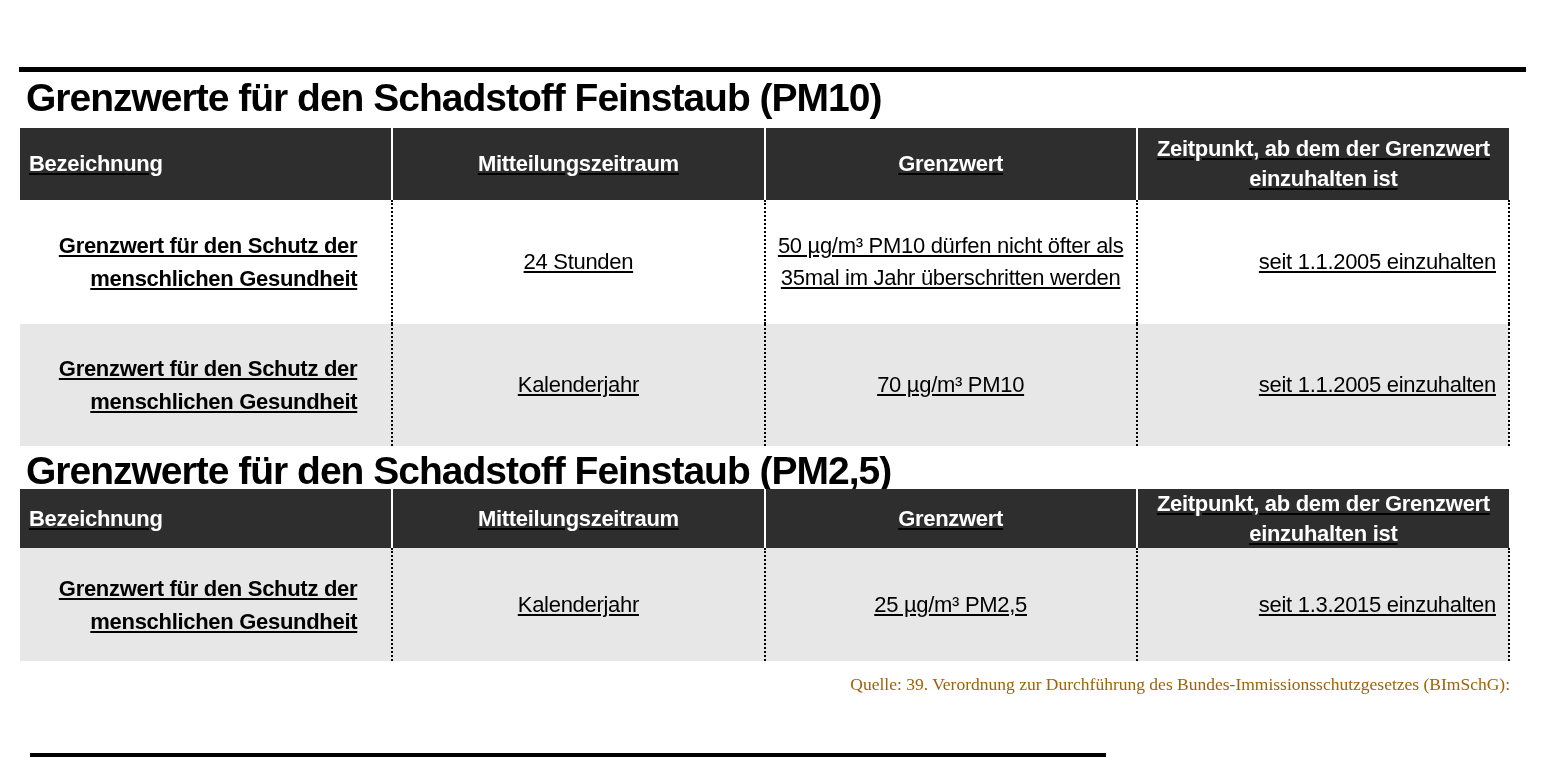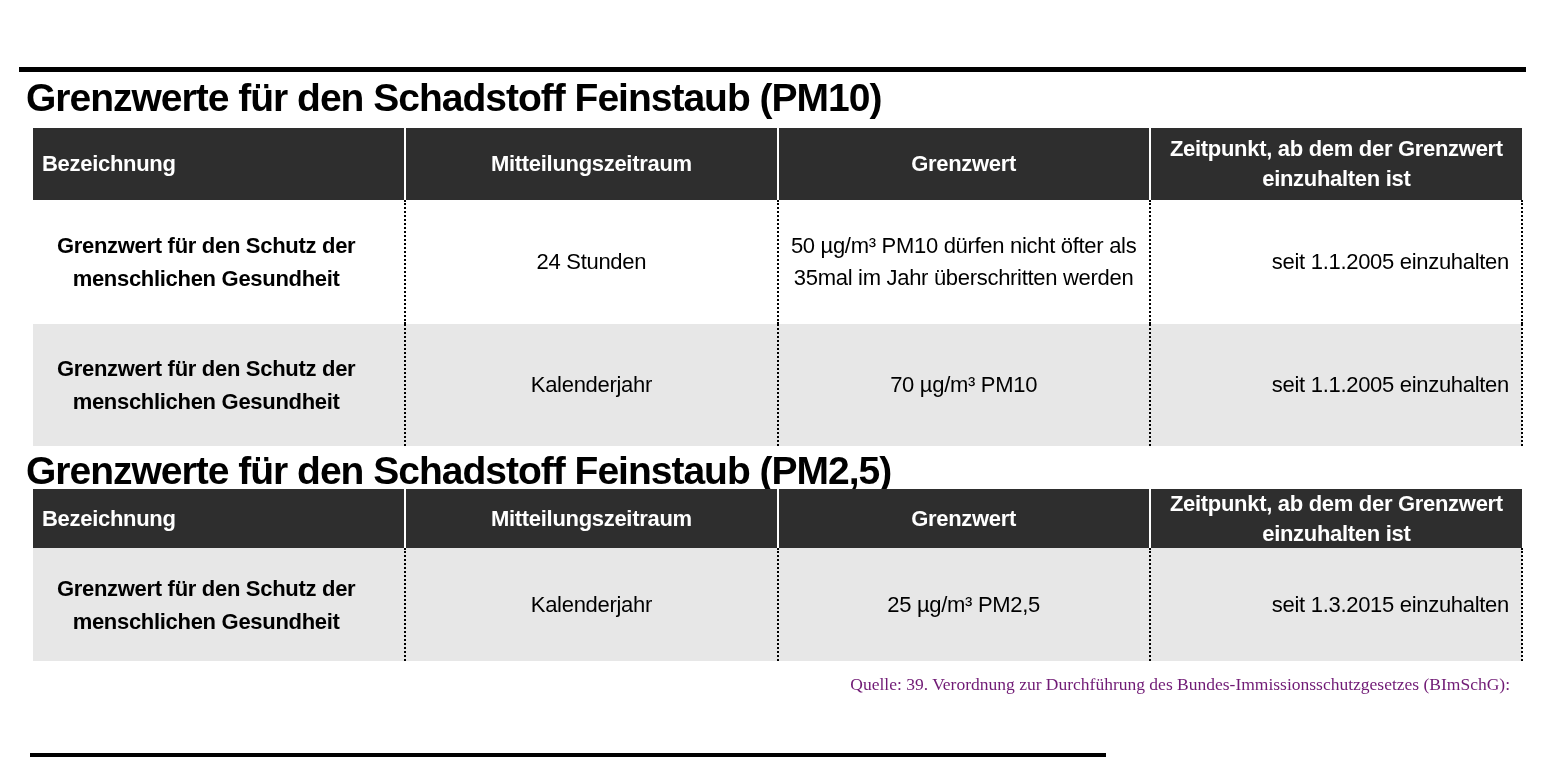--- a/index.html
+++ b/index.html
@@ -17,22 +17,22 @@
 
   h1.title {
     position: absolute; left: 26px; margin: 0;
     font-size: 39px; font-weight: 700; letter-spacing: -1px;
     white-space: nowrap;
   }
   #title-pm10 { top: 76px; }
   #title-pm25 { top: 449px; }
 
   table.grid {
-    position: absolute; left: 33px; width: 1490px;
-    border-collapse: collapse; table-layout: fixed;
+    position: absolute; left: 20px; width: 1490px;
+    border-collapse: collapse; table-layout: fixed; text-decoration: underline;
   }
   #table-pm10 { top: 128px; }
   #table-pm25 { top: 489px; }
 
   th {
     background: #2e2e2e; color: #ffffff;
     font-size: 22px; font-weight: 700; letter-spacing: -0.3px;
     text-align: center; vertical-align: middle;
     border-left: 2px solid #ffffff;
     padding: 0 10px; line-height: 1.35;
@@ -41,37 +41,37 @@
   #table-pm10 th { height: 72px; }
   #table-pm25 th { height: 58px; }
 
   td {
     font-size: 22px; letter-spacing: -0.3px;
     text-align: center; vertical-align: middle;
     border-left: 2px dotted #000;
     padding: 0 12px; line-height: 1.45;
   }
   td:first-child {
-    border-left: none; text-align: center;
+    border-left: none; text-align: right;
     padding-left: 9px; padding-right: 34px;
     font-weight: 700; line-height: 1.5;
   }
   td:last-child { border-right: 2px dotted #000; text-align: right; }
 
   tr.row-white td { background: #ffffff; }
   tr.row-gray  td { background: #e7e7e7; }
   #table-pm10 tr.row-white td { height: 124px; }
   #table-pm10 tr.row-gray  td { height: 122px; }
   #table-pm25 tr.row-gray  td { height: 113px; }
 
   .source {
     position: absolute; right: 35px; top: 671px;
     text-align: right;
     font-family: "Liberation Serif", "DejaVu Serif", serif;
-    font-size: 17.5px; line-height: 1.5; color: #701a75;
+    font-size: 17.5px; line-height: 1.5; color: #a16207;
   }
 </style>
 </head>
 <body>
 
 <div class="page">
 
   <div class="rule rule-top"></div>
 
   <h1 class="title" id="title-pm10">Grenzwerte für den Schadstoff Feinstaub (PM10)</h1>

